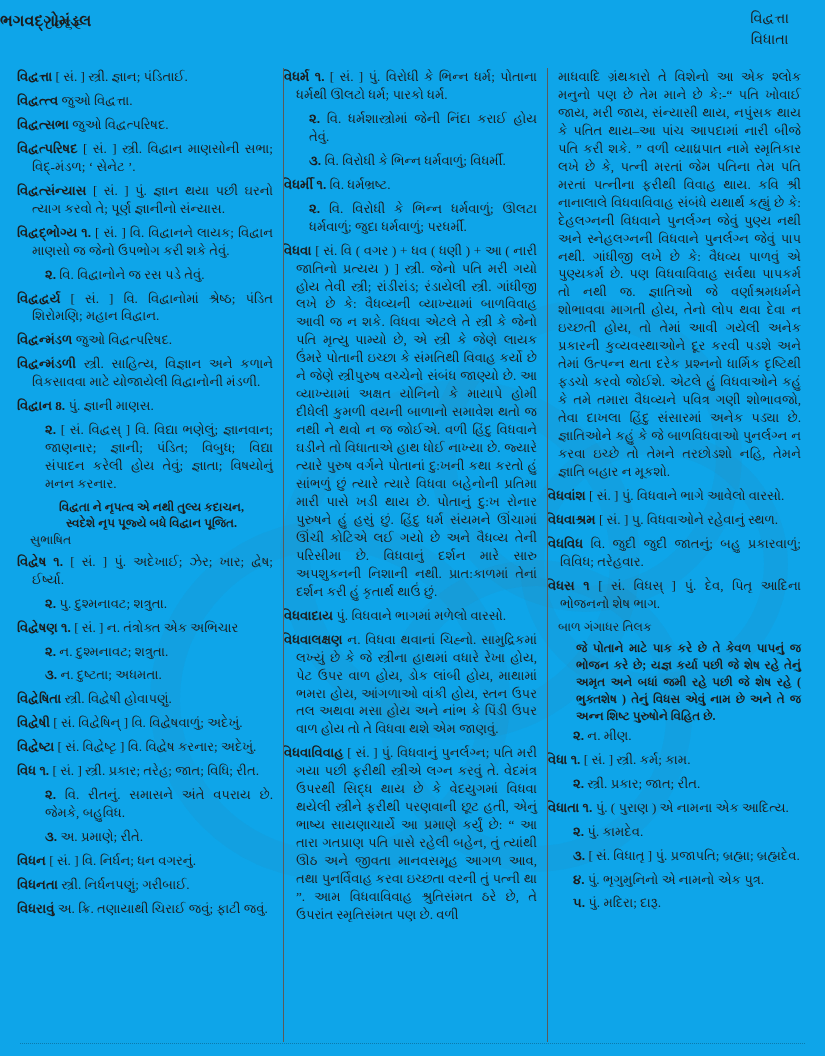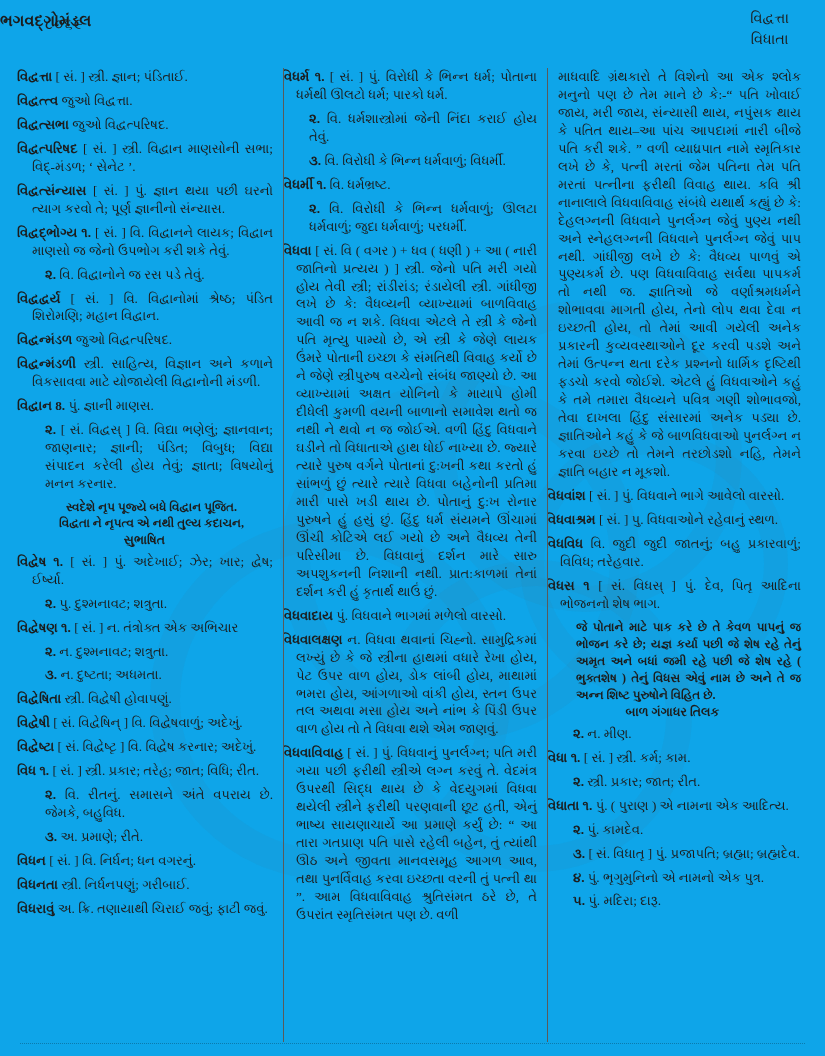--- a/index.html
+++ b/index.html
@@ -68,21 +68,21 @@
   }
   .para{margin:2px 0 6px 0;}
   .para.entry{padding-left:2px;text-indent:-15px;}
   .para.sense{padding-left:15px;text-indent:0;}
   .para.cont{padding-left:0;text-indent:0;}
   .para.verse{
     text-align:center;font-size:12px;font-weight:bold;
     margin:0;padding:0 6px;text-indent:0;
   }
   .para.attr{
-    text-align:center;font-size:12.5px;font-weight:bold;
+    text-align:left;font-size:12.5px;font-weight:normal;
     margin:0 14px 4px 0;text-indent:0;
   }
   .para.small{
     font-size:12px;font-weight:bold;
     padding-left:18px;margin:2px 0 0 0;text-indent:0;
     line-height:1.42;
   }
   .hw{font-weight:bold;}
   .bottom-line{
     position:absolute;left:20px;right:20px;bottom:12px;
@@ -119,22 +119,22 @@
         <p class="para entry"><b class="hw">વિદ્વત્સભા </b><span>જુઓ વિદ્વત્પરિષદ.</span></p>
         <p class="para entry"><b class="hw">વિદ્વત્પરિષદ </b><span>[ સં. ] સ્ત્રી. વિદ્વાન માણસોની સભા; વિદ્-મંડળ; ‘ સેનેટ ’.</span></p>
         <p class="para entry"><b class="hw">વિદ્વત્સંન્યાસ </b><span>[ સં. ] પું. જ્ઞાન થયા પછી ઘરનો ત્યાગ કરવો તે; પૂર્ણ જ્ઞાનીનો સંન્યાસ.</span></p>
         <p class="para entry"><b class="hw">વિદ્વદ્ભોગ્ય ૧. </b><span>[ સં. ] વિ. વિદ્વાનને લાયક; વિદ્વાન માણસો જ જેનો ઉપભોગ કરી શકે તેવું.</span></p>
         <p class="para sense"><b class="hw">૨. </b><span>વિ. વિદ્વાનોને જ રસ પડે તેવું.</span></p>
         <p class="para entry"><b class="hw">વિદ્વદ્વર્ય </b><span>[ સં. ] વિ. વિદ્વાનોમાં શ્રેષ્ઠ; પંડિત શિરોમણિ; મહાન વિદ્વાન.</span></p>
         <p class="para entry"><b class="hw">વિદ્વન્મંડળ </b><span>જુઓ વિદ્વત્પરિષદ.</span></p>
         <p class="para entry"><b class="hw">વિદ્વન્મંડળી </b><span>સ્ત્રી. સાહિત્ય, વિજ્ઞાન અને કળાને વિકસાવવા માટે યોજાયેલી વિદ્વાનોની મંડળી.</span></p>
         <p class="para entry"><b class="hw">વિદ્વાન 8. </b><span>પું. જ્ઞાની માણસ.</span></p>
         <p class="para sense"><b class="hw">૨. </b><span>[ સં. વિદ્વસ્ ] વિ. વિદ્યા ભણેલું; જ્ઞાનવાન; જાણનાર; જ્ઞાની; પંડિત; વિબુધ; વિદ્યા સંપાદન કરેલી હોય તેવું; જ્ઞાતા; વિષયોનું મનન કરનાર.</span></p>
+        <p class="para verse"><span>વિદ્વતા ને નૃપત્વ એ નથી તુલ્ય કદાચન,</span></p>
         <p class="para verse"><span>સ્વદેશે નૃપ પૂજ્યે બધે વિદ્વાન પૂજિત.</span></p>
-        <p class="para verse"><span>વિદ્વતા ને નૃપત્વ એ નથી તુલ્ય કદાચન,</span></p>
         <p class="para attr"><span>સુભાષિત</span></p>
         <p class="para entry"><b class="hw">વિદ્વેષ ૧. </b><span>[ સં. ] પું. અદેખાઈ; ઝેર; ખાર; દ્વેષ; ઈર્ષ્યા.</span></p>
         <p class="para sense"><b class="hw">૨. </b><span>પુ. દુશ્મનાવટ; શત્રુતા.</span></p>
         <p class="para entry"><b class="hw">વિદ્વેષણ ૧. </b><span>[ સં. ] ન. તંત્રોક્ત એક અભિચાર</span></p>
         <p class="para sense"><b class="hw">૨. </b><span>ન. દુશ્મનાવટ; શત્રુતા.</span></p>
         <p class="para sense"><b class="hw">૩. </b><span>ન. દુષ્ટતા; અધમતા.</span></p>
         <p class="para entry"><b class="hw">વિદ્વેષિતા </b><span>સ્ત્રી. વિદ્વેષી હોવાપણું.</span></p>
         <p class="para entry"><b class="hw">વિદ્વેષી </b><span>[ સં. વિદ્વેષિન્ ] વિ. વિદ્વેષવાળું; અદેખું.</span></p>
         <p class="para entry"><b class="hw">વિદ્વેષ્ટા </b><span>[ સં. વિદ્વેષ્ટૃ ] વિ. વિદ્વેષ કરનાર; અદેખું.</span></p>
         <p class="para entry"><b class="hw">વિધ ૧. </b><span>[ સં. ] સ્ત્રી. પ્રકાર; તરેહ; જાત; વિધિ; રીત.</span></p>
@@ -156,22 +156,22 @@
         <p class="para entry"><b class="hw">વિધવાલક્ષણ </b><span>ન. વિધવા થવાનાં ચિહ્નો. સામુદ્રિકમાં લખ્યું છે કે જે સ્ત્રીના હાથમાં વધારે રેખા હોય, પેટ ઉપર વાળ હોય, ડોક લાંબી હોય, માથામાં ભમરા હોય, આંગળાઓ વાંકી હોય, સ્તન ઉપર તલ અથવા મસા હોય અને નાંભ કે પિંડી ઉપર વાળ હોય તો તે વિધવા થશે એમ જાણવું.</span></p>
         <p class="para entry"><b class="hw">વિધવાવિવાહ </b><span>[ સં. ] પું. વિધવાનું પુનર્લગ્ન; પતિ મરી ગયા પછી ફરીથી સ્ત્રીએ લગ્ન કરવું તે. વેદમંત્ર ઉપરથી સિદ્ધ થાય છે કે વેદયુગમાં વિધવા થયેલી સ્ત્રીને ફરીથી પરણવાની છૂટ હતી, એનું ભાષ્ય સાયણાચાર્યે આ પ્રમાણે કર્યું છે: “ આ તારા ગતપ્રાણ પતિ પાસે રહેલી બહેન, તું ત્યાંથી ઊઠ અને જીવતા માનવસમૂહ આગળ આવ, તથા પુનર્વિવાહ કરવા ઇચ્છતા વરની તું પત્ની થા ”. આમ વિધવાવિવાહ શ્રુતિસંમત ઠરે છે, તે ઉપરાંત સ્મૃતિસંમત પણ છે. વળી</span></p>
       </section>
     <div class="rule"></div>
     <section class="col">
         <p class="para cont"><span>માધવાદિ ગ્રંથકારો તે વિશેનો આ એક શ્લોક મનુનો પણ છે તેમ માને છે કે:-“ પતિ ખોવાઈ જાય, મરી જાય, સંન્યાસી થાય, નપુંસક થાય કે પતિત થાય–આ પાંચ આપદામાં નારી બીજે પતિ કરી શકે. ” વળી વ્યાધ્રપાત નામે સ્મૃતિકાર લખે છે કે, પત્ની મરતાં જેમ પતિના તેમ પતિ મરતાં પત્નીના ફરીથી વિવાહ થાય. કવિ શ્રી નાનાલાલે વિધવાવિવાહ સંબંધે યથાર્થ કહ્યું છે કે: દેહલગ્નની વિધવાને પુનર્લગ્ન જેવું પુણ્ય નથી અને સ્નેહલગ્નની વિધવાને પુનર્લગ્ન જેવું પાપ નથી. ગાંધીજી લખે છે કે: વૈધવ્ય પાળવું એ પુણ્યકર્મ છે. પણ વિધવાવિવાહ સર્વથા પાપકર્મ તો નથી જ. જ્ઞાતિઓ જે વર્ણાશ્રમધર્મને શોભાવવા માગતી હોય, તેનો લોપ થવા દેવા ન ઇચ્છતી હોય, તો તેમાં આવી ગયેલી અનેક પ્રકારની કુવ્યવસ્થાઓને દૂર કરવી પડશે અને તેમાં ઉત્પન્ન થતા દરેક પ્રશ્નનો ધાર્મિક દૃષ્ટિથી ફડચો કરવો જોઈશે. એટલે હું વિધવાઓને કહું કે તમે તમારા વૈધવ્યને પવિત્ર ગણી શોભાવજો, તેવા દાખલા હિંદુ સંસારમાં અનેક પડ્યા છે. જ્ઞાતિઓને કહું કે જે બાળવિધવાઓ પુનર્લગ્ન ન કરવા ઇચ્છે તો તેમને તરછોડશો નહિ, તેમને જ્ઞાતિ બહાર ન મૂકશો.</span></p>
         <p class="para entry"><b class="hw">વિધવાંશ </b><span>[ સં. ] પું. વિધવાને ભાગે આવેલો વારસો.</span></p>
         <p class="para entry"><b class="hw">વિધવાશ્રમ </b><span>[ સં. ] પુ. વિધવાઓને રહેવાનું સ્થળ.</span></p>
         <p class="para entry"><b class="hw">વિધવિધ </b><span>વિ. જુદી જુદી જાતનું; બહુ પ્રકારવાળું; વિવિધ; તરેહવાર.</span></p>
         <p class="para entry"><b class="hw">વિધસ ૧ </b><span>[ સં. વિધસ્ ] પું. દેવ, પિતૃ આદિના ભોજનનો શેષ ભાગ.</span></p>
+        <p class="para attr"><span>બાળ ગંગાધર તિલક</span></p>
         <p class="para small"><span>જે પોતાને માટે પાક કરે છે તે કેવળ પાપનું જ ભોજન કરે છે; યજ્ઞ કર્યા પછી જે શેષ રહે તેનું અમૃત અને બધાં જમી રહે પછી જે શેષ રહે ( ભુક્તશેષ ) તેનું વિધસ એવું નામ છે અને તે જ અન્ન શિષ્ટ પુરુષોને વિહિત છે.</span></p>
-        <p class="para attr"><span>બાળ ગંગાધર તિલક</span></p>
         <p class="para sense"><b class="hw">૨. </b><span>ન. મીણ.</span></p>
         <p class="para entry"><b class="hw">વિધા ૧. </b><span>[ સં. ] સ્ત્રી. કર્મ; કામ.</span></p>
         <p class="para sense"><b class="hw">૨. </b><span>સ્ત્રી. પ્રકાર; જાત; રીત.</span></p>
         <p class="para entry"><b class="hw">વિધાતા ૧. </b><span>પું. ( પુરાણ ) એ નામના એક આદિત્ય.</span></p>
         <p class="para sense"><b class="hw">૨. </b><span>પું. કામદેવ.</span></p>
         <p class="para sense"><b class="hw">૩. </b><span>[ સં. વિધાતૃ ] પું. પ્રજાપતિ; બ્રહ્મા; બ્રહ્મદેવ.</span></p>
         <p class="para sense"><b class="hw">૪. </b><span>પું. ભૃગુમુનિનો એ નામનો એક પુત્ર.</span></p>
         <p class="para sense"><b class="hw">૫. </b><span>પું. મદિરા; દારૂ.</span></p>
       </section>
   </div>

